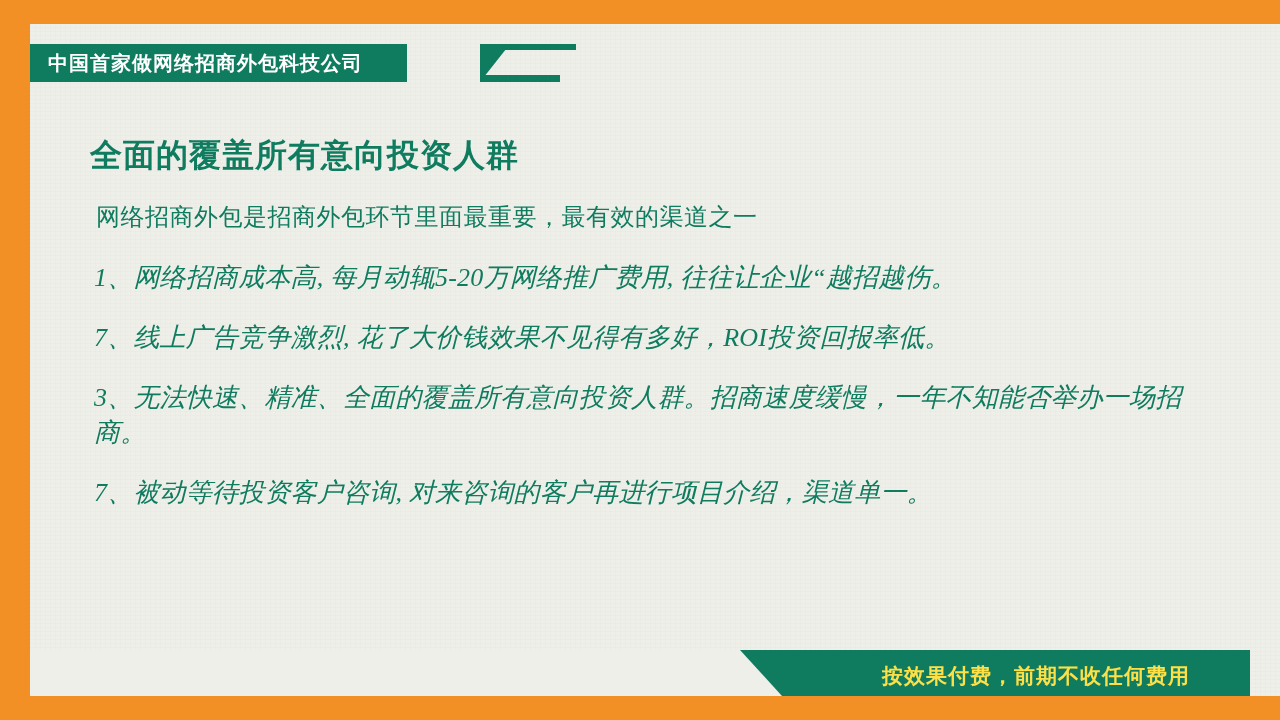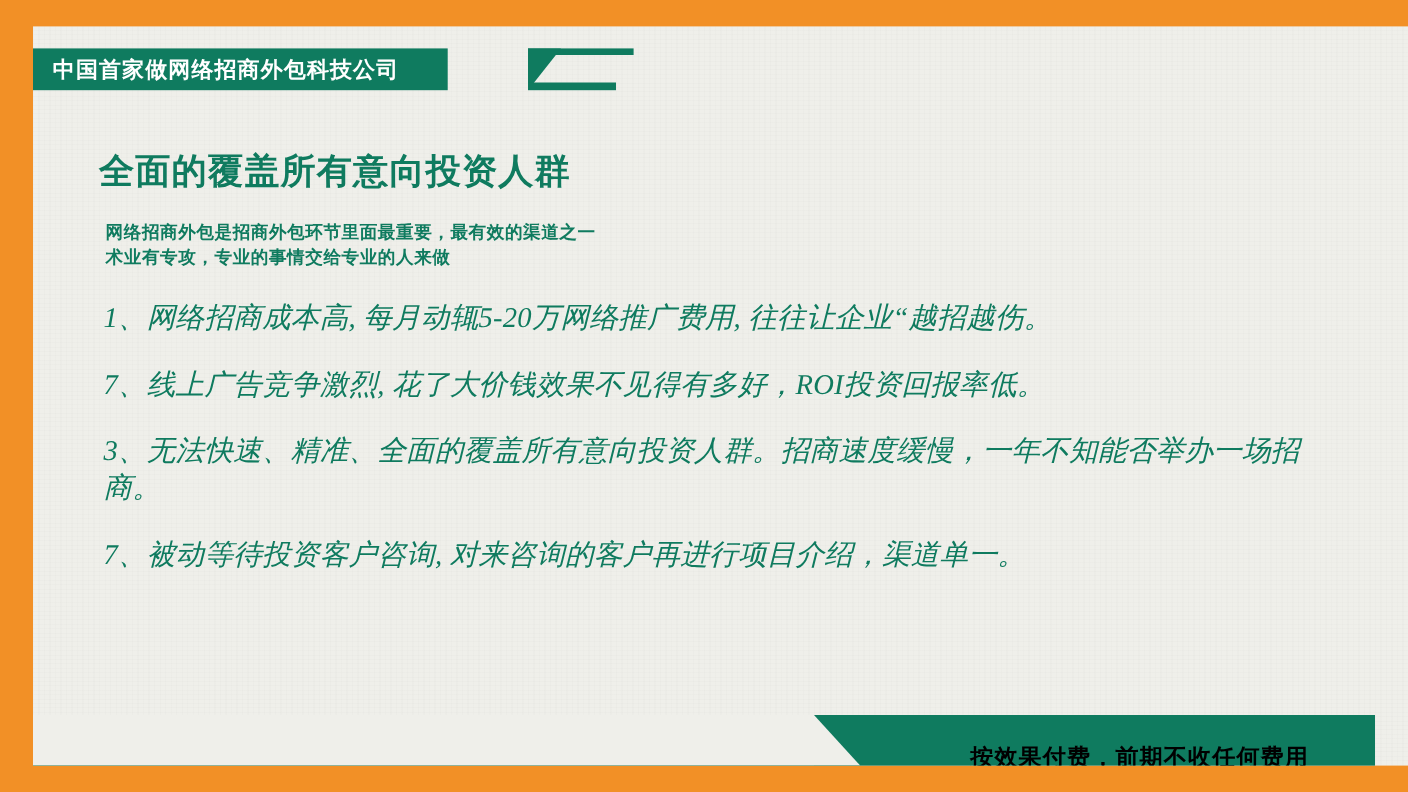--- a/index.html
+++ b/index.html
@@ -92,22 +92,22 @@
     letter-spacing: 1px;
     margin: 0 0 22px 0;
     padding-left: 28px;
   }
   .subtitle-block {
     padding-left: 34px;
     margin-bottom: 26px;
   }
   .subtitle {
     color: #0F7B5F;
-    font-size: 16px;
-    font-weight: bold;
+    font-size: 24px;
+    font-weight: normal;
     line-height: 1.45;
     letter-spacing: 0.5px;
   }
   .bullets {
     padding-left: 32px;
     padding-right: 14px;
     font-style: italic;
   }
   .bullet {
     color: #0F7B5F;
@@ -141,25 +141,25 @@
     left: 710px;
     top: 0;
     width: 0;
     height: 0;
     border-bottom: 46px solid #EFEFEA;
     border-right: 42px solid transparent;
   }
   .bottom-text {
     position: absolute;
     right: 60px;
-    top: 16px;
+    top: 4px;
     height: 44px;
     display: flex;
     align-items: center;
-    color: #000000;
+    color: #fde047;
     font-size: 21px;
     font-weight: bold;
     letter-spacing: 1px;
   }
 </style>
 </head>
 <body>
 
 <div class="slide">
   <div class="page">
@@ -169,21 +169,20 @@
     </div>
     <div class="ribbon-tail"></div>
     <div class="ribbon-thin"></div>
     <div class="ribbon-thin2"></div>
 
     <div class="content">
       <h1 class="title">全面的覆盖所有意向投资人群</h1>
 
       <div class="subtitle-block">
         <div class="subtitle">网络招商外包是招商外包环节里面最重要，最有效的渠道之一</div>
-        <div class="subtitle">术业有专攻，专业的事情交给专业的人来做</div>
       </div>
 
       <div class="bullets">
         <div class="bullet">1、网络招商成本高, 每月动辄5-20万网络推广费用, 往往让企业“越招越伤。</div>
         <div class="bullet">7、线上广告竞争激烈, 花了大价钱效果不见得有多好，ROI投资回报率低。</div>
         <div class="bullet">3、无法快速、精准、全面的覆盖所有意向投资人群。招商速度缓慢，一年不知能否举办一场招商。</div>
         <div class="bullet">7、被动等待投资客户咨询, 对来咨询的客户再进行项目介绍，渠道单一。</div>
       </div>
     </div>
 

